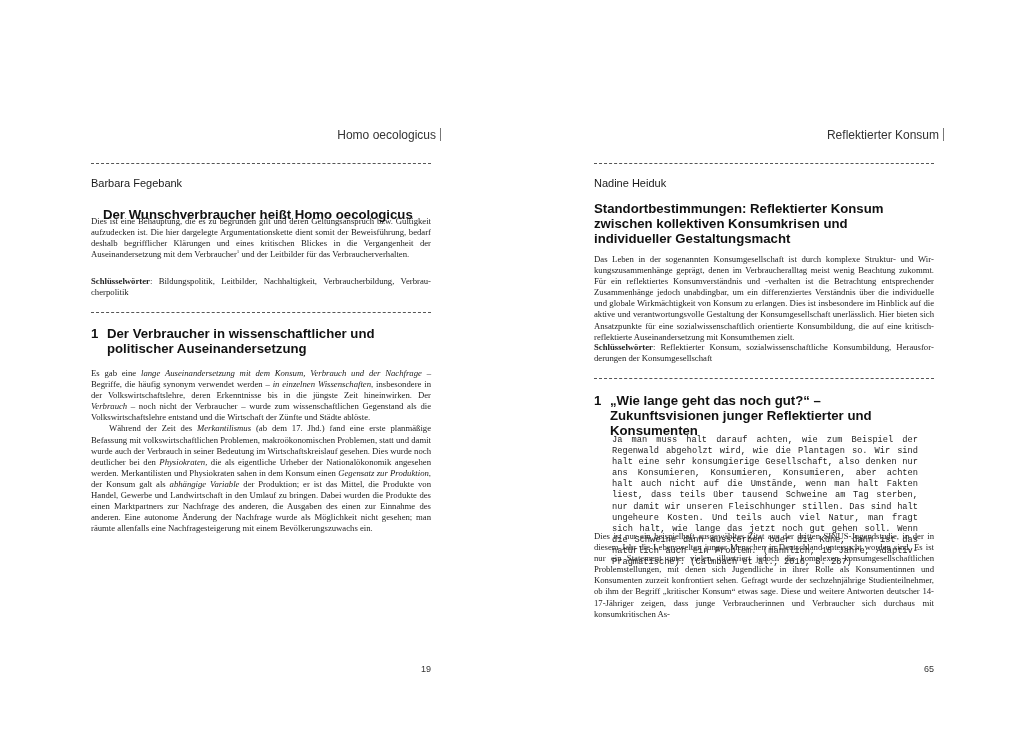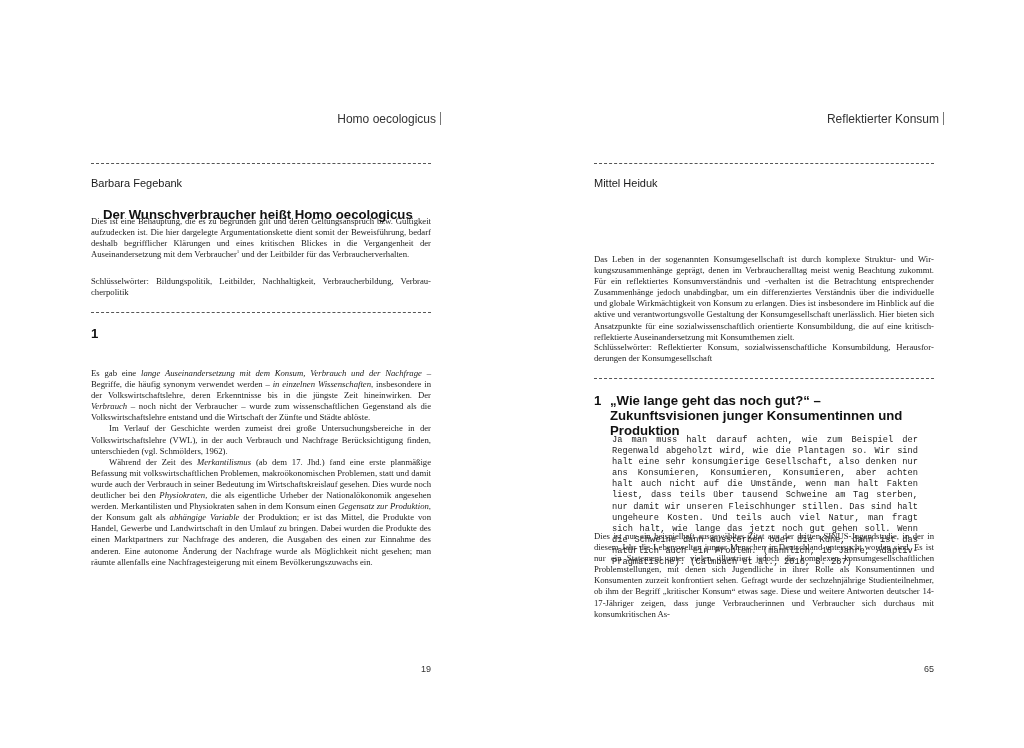--- a/index.html
+++ b/index.html
@@ -1,29 +1,29 @@
 <!DOCTYPE html>
 <html><head>
 <meta charset="utf-8">
 <style>
   html, body { margin: 0; padding: 0; background: #ffffff; }
   body { width: 1024px; height: 748px; position: relative; overflow: hidden; color: #1a1a1a; }
   .page { position: absolute; top: 0; width: 350px; }
   #page-left { left: 91px; }
   #page-right { left: 594px; }
-  .running-head { position: absolute; top: 112px; right: 0; font-family: "Liberation Sans", sans-serif; font-size: 12px; color: #333; white-space: nowrap; }
+  .running-head { position: absolute; top: 128px; right: 0; font-family: "Liberation Sans", sans-serif; font-size: 12px; color: #333; white-space: nowrap; }
   .running-head .bar { display: inline-block; width: 1px; height: 13px; background: #777; margin-left: 4px; vertical-align: -2px; }
   .rule { position: absolute; left: 0; width: 340px; border-top: 1px dashed #555; height: 0; }
   .author { position: absolute; left: 0; font-family: "Liberation Sans", sans-serif; font-size: 11px; color: #1a1a1a; }
   .title { position: absolute; left: 0; width: 345px; font-family: "Liberation Sans", sans-serif; font-weight: bold; font-size: 13.2px; line-height: 15px; color: #111; margin: 0; }
   .body { position: absolute; left: 0; width: 340px; font-family: "Liberation Serif", serif; font-size: 8.7px; line-height: 11.1px; text-align: justify; color: #222; margin: 0; hyphens: manual; }
   .body p { margin: 0; }
   .body p.indent { text-indent: 18px; }
   .kw { position: absolute; left: 0; width: 340px; font-family: "Liberation Serif", serif; font-size: 8.7px; line-height: 11.1px; text-align: justify; color: #222; margin: 0; }
-  .kw b { font-weight: normal; }
+  .kw b { font-weight: bold; }
   .section { position: absolute; left: 0; width: 350px; font-family: "Liberation Sans", sans-serif; font-weight: bold; font-size: 13.2px; line-height: 15px; color: #111; margin: 0; display: flex; }
   .section .num { width: 16px; flex: 0 0 16px; }
   .quote { position: absolute; left: 18px; width: 306px; font-family: Liberation Mono, monospace; font-size: 8.7px; line-height: 11.1px; text-align: justify; color: #222; margin: 0; }
   .pagenum { position: absolute; top: 664px; right: 0; font-family: "Liberation Sans", sans-serif; font-size: 9px; color: #333; }
   i { font-style: italic; }
   sup { font-size: 5px; vertical-align: 4px; line-height: 0; }
 </style>
 </head>
 <body>
 
@@ -36,42 +36,43 @@
   <h1 class="title" style="top:207px;padding-left:12px;">Der Wunschverbraucher heißt Homo oecologicus</h1>
   <div class="body" style="top:216px;">
     <p><span>Dies ist eine Behauptung, die es zu begründen gilt und deren Geltungsanspruch bzw. Gül­tigkeit aufzudecken ist. Die hier dargelegte Argumentationskette dient somit der Beweis­führung, bedarf deshalb begrifflicher Klärungen und eines kritischen Blickes in die Ver­gangenheit der Auseinandersetzung mit dem Verbraucher</span><sup>1</sup><span> und der Leitbilder für das Verbraucherverhalten.</span></p>
   </div>
   <div class="kw" style="top:276px;">
     <b>Schlüsselwörter</b><span>: Bildungspolitik, Leitbilder, Nachhaltigkeit, Verbraucherbildung, Verbrau­cherpolitik</span>
   </div>
   <div class="rule" style="top:312px;"></div>
   <h2 class="section" style="top:326px;">
     <span class="num">1</span>
+    <span style="width:300px;">Der Verbraucher in wissenschaftlicher und politischer Auseinandersetzung</span>
   </h2>
   <div class="body" style="top:368px;">
     <p><span>Es gab eine </span><i>lange Auseinandersetzung mit dem Konsum, Verbrauch und der Nach­frage</i><span> – Begriffe, die häufig synonym verwendet werden – </span><i>in einzelnen Wissen­schaften</i><span>, insbesondere in der Volkswirtschaftslehre, deren Erkenntnisse bis in die jüngste Zeit hineinwirken. Der </span><i>Verbrauch</i><span> – noch nicht der Verbraucher – wurde zum wissenschaftlichen Gegenstand als die Volkswirtschaftslehre entstand und die Wirtschaft der Zünfte und Städte ablöste.</span></p>
-    <p class="indent">Im Verlauf der Geschichte werden zumeist drei große Untersuchungsbereiche in der Volkswirtschaftslehre (VWL), in der auch Verbrauch und Nachfrage Be­rücksichtigung finden, unterschieden (vgl. Schmölders, 1962).</p>
     <p class="indent"><span>Während der Zeit des </span><i>Merkantilismus</i><span> (ab dem 17. Jhd.) fand eine erste plan­mäßige Befassung mit volkswirtschaftlichen Problemen, makroökonomischen Problemen, statt und damit wurde auch der Verbrauch in seiner Bedeutung im Wirtschaftskreislauf gesehen. Dies wurde noch deutlicher bei den </span><i>Physiokraten</i><span>, die als eigentliche Urheber der Nationalökonomik angesehen werden. Merkantilis­ten und Physiokraten sahen in dem Konsum einen </span><i>Gegensatz zur Produktion</i><span>, der Konsum galt als </span><i>abhängige Variable</i><span> der Produktion; er ist das Mittel, die Produkte von Handel, Gewerbe und Landwirtschaft in den Umlauf zu bringen. Dabei wurden die Produkte des einen Marktpartners zur Nachfrage des anderen, die Ausgaben des einen zur Einnahme des anderen. Eine autonome Änderung der Nachfrage wurde als Möglichkeit nicht gesehen; man räumte allenfalls eine Nachfragesteige­rung mit einem Bevölkerungszuwachs ein.</span></p>
   </div>
   <div class="pagenum" style="right:10px;">19</div>
 </div>
 
 <div class="page" id="page-right" style="height:672px;">
   <div class="running-head">
     <span>Reflektierter Konsum</span><span class="bar"></span>
   </div>
   <div class="rule" style="top:163px;"></div>
-  <div class="author" style="top:177px;">Mittel Heiduk</div>
+  <div class="author" style="top:177px;">Nadine Heiduk</div>
+  <h1 class="title" style="top:201px; width:330px;">Standortbestimmungen: Reflektierter Konsum zwischen kollektiven Konsumkrisen und individueller Gestaltungsmacht</h1>
   <div class="body" style="top:254px;">Das Leben in der sogenannten Konsumgesellschaft ist durch komplexe Struktur- und Wir­kungszusammenhänge geprägt, denen im Verbraucheralltag meist wenig Beachtung zu­kommt. Für ein reflektiertes Konsumverständnis und -verhalten ist die Betrachtung entspre­chender Zusammenhänge jedoch unabdingbar, um ein differenziertes Verständnis über die individuelle und globale Wirkmächtigkeit von Konsum zu erlangen. Dies ist insbesondere im Hinblick auf die aktive und verantwortungsvolle Gestaltung der Konsumgesellschaft uner­lässlich. Hier bieten sich Ansatzpunkte für eine sozialwissenschaftlich orientierte Konsumbil­dung, die auf eine kritisch-reflektierte Auseinandersetzung mit Konsumthemen zielt.</div>
   <div class="kw" style="top:342px;">
     <b>Schlüsselwörter</b><span>: Reflektierter Konsum, sozialwissenschaftliche Konsumbildung, Herausfor­derungen der Konsumgesellschaft</span>
   </div>
   <div class="rule" style="top:378px;"></div>
   <h2 class="section" style="top:393px;">
     <span class="num">1</span>
-    <span style="width:315px;">„Wie lange geht das noch gut?“ – Zukunftsvisionen junger Konsumentinnen und Produktion</span>
+    <span style="width:315px;">„Wie lange geht das noch gut?“ – Zukunftsvisionen junger Reflektierter und Konsumenten</span>
   </h2>
   <div class="quote" style="top:435px;">Ja man muss halt darauf achten, wie zum Beispiel der Regenwald abgeholzt wird, wie die Plantagen so. Wir sind halt eine sehr konsumgierige Gesellschaft, also den­ken nur ans Konsumieren, Konsumieren, Konsumieren, aber achten halt auch nicht auf die Umstände, wenn man halt Fakten liest, dass teils über tausend Schweine am Tag sterben, nur damit wir unseren Fleischhunger stillen. Das sind halt ungeheure Kosten. Und teils auch viel Natur, man fragt sich halt, wie lange das jetzt noch gut gehen soll. Wenn die Schweine dann aussterben oder die Kühe, dann ist das natürlich auch ein Problem. (männlich, 16 Jahre, Adaptiv-Pragmatische). (Calmbach et al., 2016, S. 287)</div>
   <div class="body" style="top:531px;">
     <p>Dies ist nur ein beispielhaft ausgewähltes Zitat aus der dritten SINUS-Jugendstudie, in der in diesem Jahr die Lebenswelten junger Menschen in Deutschland untersucht worden sind. Es ist nur ein Statement unter vielen, illustriert jedoch die komplexen konsumgesellschaftlichen Problemstellungen, mit denen sich Jugendliche in ihrer Rolle als Konsumentinnen und Konsumenten zurzeit konfrontiert sehen. Gefragt wurde der sechzehnjährige Studienteilnehmer, ob ihm der Begriff „kritischer Kon­sum“ etwas sage. Diese und weitere Antworten deutscher 14-17-Jähriger zeigen, dass junge Verbraucherinnen und Verbraucher sich durchaus mit konsumkritischen As-</p>
   </div>
   <div class="pagenum" style="right:10px;">65</div>
 </div>
 
 </body></html>

